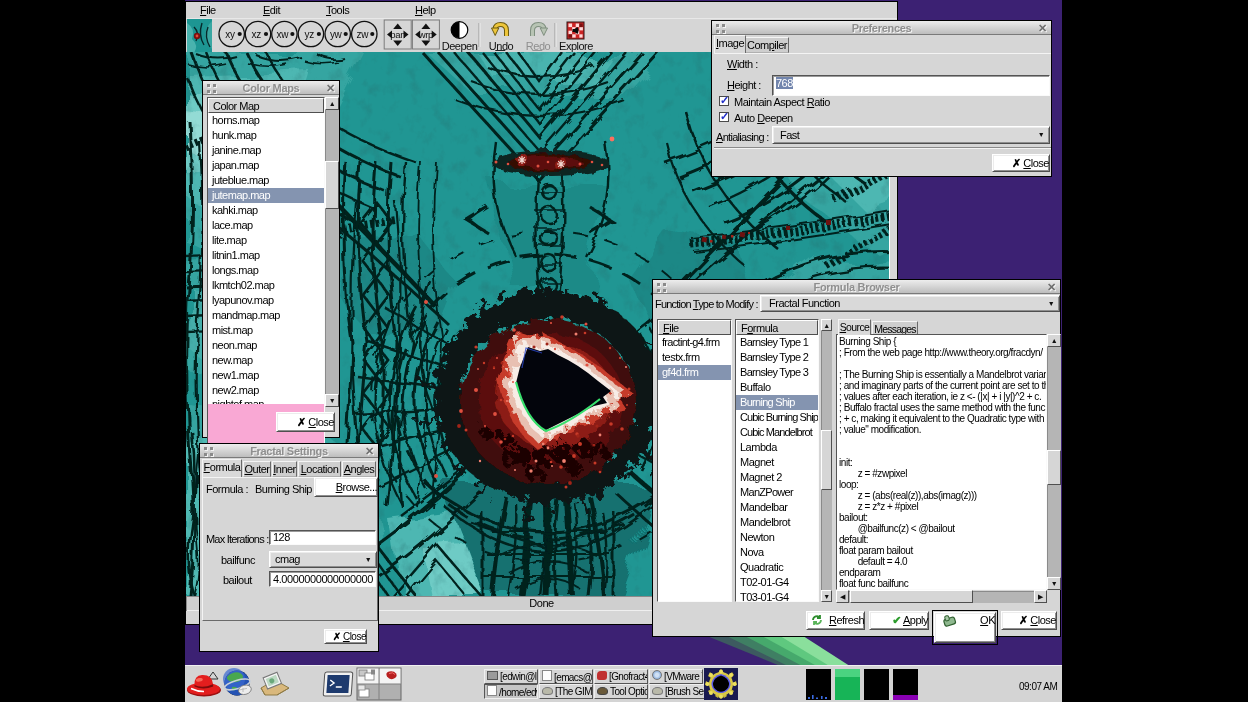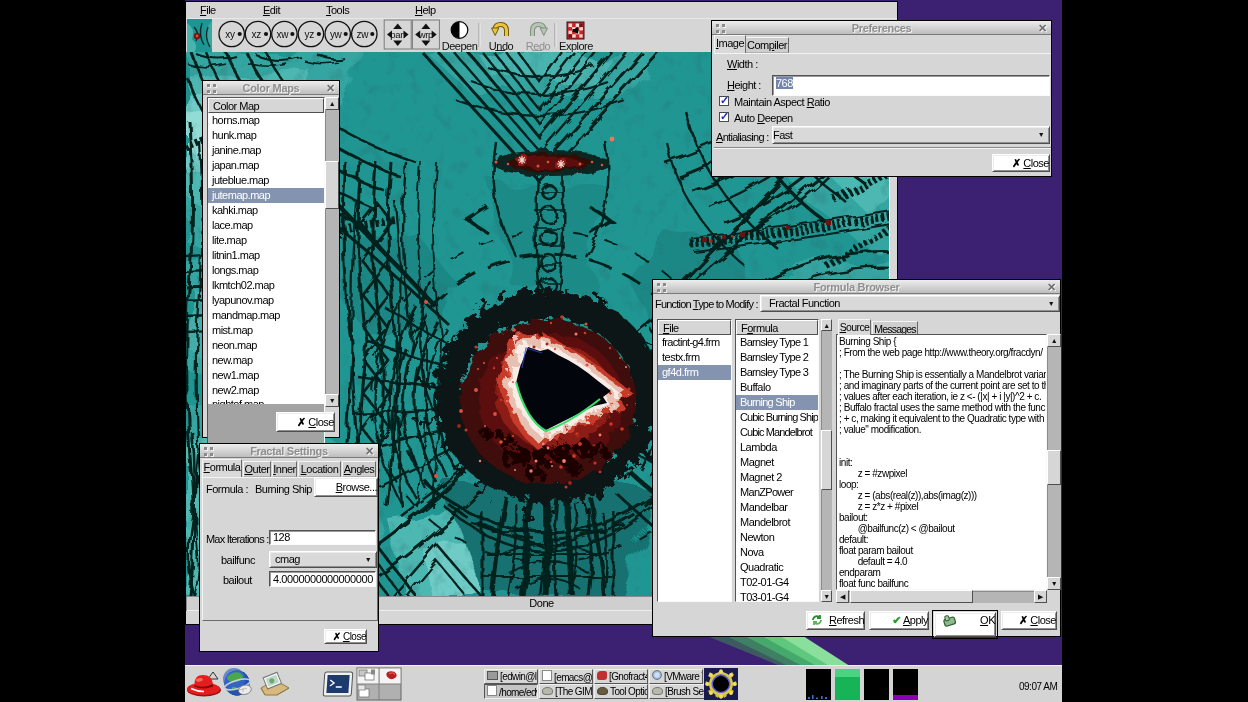--- a/index.html
+++ b/index.html
@@ -541,21 +541,21 @@
  <div id="status" style="height:15px;background:#cfcfcf;box-shadow:inset 1px 1px 0 #8a8a8a, inset -1px -1px 0 #efefef;text-align:center;line-height:15px;font-size:11px">Done</div>
 </div>
 
 <div class="win" id="cmaps" style="left:202px;top:80px;width:138px;height:358px">
  <div class="tbar"><span class="dots">
         <i style="left:0;top:0"></i>
         <i style="left:6px;top:0"></i>
         <i style="left:0;top:6px"></i>
         <i style="left:6px;top:6px"></i>
       </span>Color Maps<span class="xbtn">✕</span></div>
- <div style="position:absolute;left:4px;top:16px;width:118px;height:390px;border:1px solid;border-color:#545454 #fafafa #fafafa #545454;background:#a3a3a3;overflow:hidden">
+ <div style="position:absolute;left:4px;top:16px;width:118px;height:390px;border:1px solid;border-color:#545454 #fafafa #fafafa #545454;background:#f9a8d4;overflow:hidden">
   <div class="hdr">Color Map</div>
   <div class="row">horns.map</div>
       <div class="row">hunk.map</div>
       <div class="row">janine.map</div>
   <div class="row">japan.map</div>
       <div class="row">juteblue.map</div>
       <div class="row sel">jutemap.map</div>
   <div class="row">kahki.map</div>
       <div class="row">lace.map</div>
       <div class="row">lite.map</div>
@@ -589,21 +589,21 @@
  <div class="tab" style="left:33px;top:16px;width:44px">Com<u>p</u>iler</div>
  <div style="position:absolute;left:2px;top:32px;width:337px;height:0;border-top:1px solid #f4f4f4"></div>
  <div class="lbl" style="left:15px;top:37px"><u>W</u>idth :</div>
  <div class="lbl" style="left:15px;top:58px"><u>H</u>eight :</div>
  <div class="ent" style="left:60px;top:54px;width:278px;height:21px;line-height:15px"><span style="background:#7285ad;color:#fff">768</span></div>
  <div class="cb" style="left:7px;top:75px"></div>
  <div class="lbl" style="left:22px;top:75px">Maintain Aspect <u>R</u>atio</div>
  <div class="cb" style="left:7px;top:91px"></div>
  <div class="lbl" style="left:22px;top:91px">Auto <u>D</u>eepen</div>
  <div class="lbl" style="left:4px;top:110px;letter-spacing:-0.7px"><u>A</u>ntialiasing :</div>
- <div class="combo" style="left:60px;top:105px;width:278px;height:18px;line-height:16px;">Fast<span class="ar"></span></div>
+ <div class="combo" style="left:60px;top:105px;width:278px;height:18px;line-height:16px;padding-left:7px">Fast<span class="ar"></span></div>
  <div style="position:absolute;left:2px;top:126px;width:337px;border-top:1px solid #8a8a8a;border-bottom:1px solid #f4f4f4"></div>
  <div class="btn" style="left:280px;top:133px;width:58px;height:18px;line-height:16px"><b>✗</b> <u>C</u>lose</div>
 </div>
 
 <div class="win" id="fset" style="left:199px;top:443px;width:180px;height:209px">
  <div class="tbar"><span class="dots">
         <i style="left:0;top:0"></i>
         <i style="left:6px;top:0"></i>
         <i style="left:0;top:6px"></i>
         <i style="left:6px;top:6px"></i>
@@ -697,21 +697,21 @@
  <div class="thumb" style="left:394px;top:170px;width:14px;height:35px"></div>
  <div class="sb" style="left:183px;top:311px;width:211px;height:12px"></div>
  <div class="sbtn" style="left:183px;top:310px;height:13px">◀</div>
  <div class="sbtn" style="left:381px;top:310px;height:13px">▶</div>
  <div class="thumb" style="left:197px;top:310px;width:123px;height:13px"></div>
  <div class="btn" style="left:153px;top:331px;width:59px;height:19px;line-height:17px;padding-left:12px"><svg width="14" height="14" style="position:absolute;left:3px;top:1px">
         <path d="M3,7 a4,4 0 0 1 7,-2.5 M10,2 v3 h-3" fill="none" stroke="#2c8c2c" stroke-width="1.8"></path>
         <path d="M11,7 a4,4 0 0 1 -7,2.5 M4,12 v-3 h3" fill="none" stroke="#5ab45a" stroke-width="1.8"></path>
       </svg><u>R</u>efresh</div>
  <div class="btn" style="left:216px;top:331px;width:60px;height:19px;line-height:17px"><span style="color:#2c9c2c;font-weight:bold">✔</span> <u>A</u>pply</div>
- <div class="btn" style="left:281px;top:332px;width:62px;height:25px;line-height:15px;outline:1px solid #000;outline-offset:1px;padding-left:10px"><svg width="18" height="15" style="position:absolute;left:6px;top:0">
+ <div class="btn" style="left:281px;top:332px;width:62px;height:31px;line-height:15px;outline:1px solid #000;outline-offset:1px;padding-left:10px"><svg width="18" height="15" style="position:absolute;left:6px;top:0">
         <g transform="rotate(-18 9 8)">
           <rect x="3" y="5" width="11" height="7" rx="2" fill="#8fb88f" stroke="#2f5f2f" stroke-width="1.2"></rect>
           <rect x="5" y="2" width="4" height="5" rx="1.5" fill="#a8c8a8" stroke="#2f5f2f" stroke-width="1"></rect>
         </g>
       </svg><u>O</u>K</div>
  <div class="btn" style="left:348px;top:331px;width:56px;height:19px;line-height:17px"><b>✗</b> <u>C</u>lose</div>
 </div>
 
 <div id="panel" style="position:absolute;left:185px;top:665px;width:877px;height:37px;background:#d4d4d4;border-top:1px solid #f0f0f0">
  <svg width="460" height="37" style="position:absolute;left:0;top:0">

